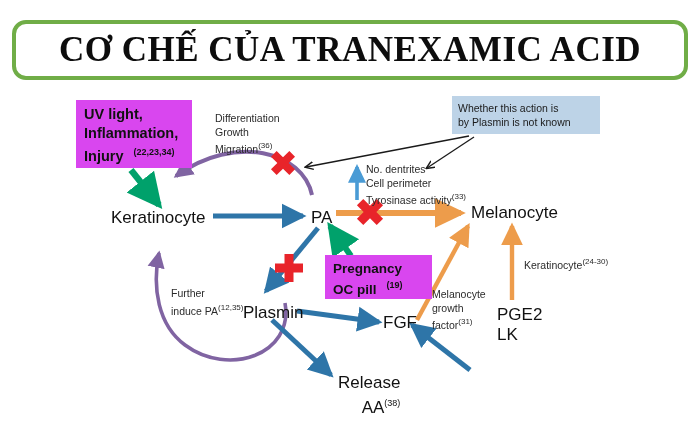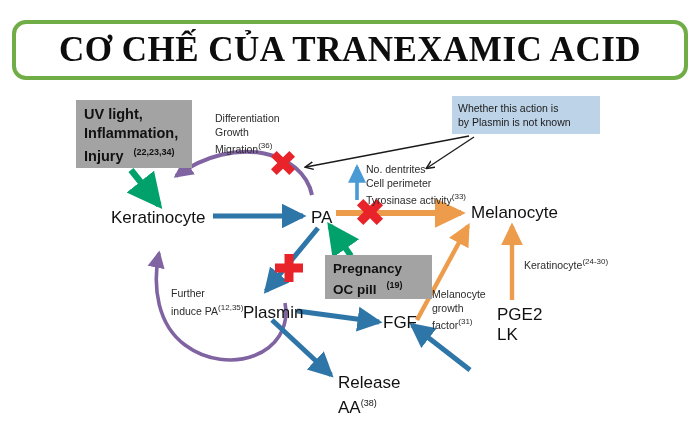--- a/index.html
+++ b/index.html
@@ -12,21 +12,21 @@
     border:4px solid #70AD47;border-radius:14px;background:#fff;
     display:flex;align-items:center;justify-content:center;box-sizing:border-box;
   }
   .title-text{
     font-family:"Liberation Serif",serif;font-weight:bold;font-size:35px;
     letter-spacing:.5px;color:#0d0d0d;white-space:nowrap;
   }
 
   
   .ybox{
-    position:absolute;background:#a3a3a3;color:#111;
+    position:absolute;background:#d946ef;color:#111;
     font-weight:bold;font-size:14.5px;line-height:19px;
     padding:5px 7px 6px 8px;box-sizing:border-box;
   }
   .ybox .ref{font-size:9px;font-weight:bold;vertical-align:super;margin-left:10px;}
   #box-uv{left:76px;top:100px;width:116px;height:68px;}
   #box-preg{left:325px;top:255px;width:107px;height:44px;font-size:13.5px;line-height:17px;}
 
   .bluebox{
     position:absolute;left:452px;top:96px;width:148px;height:38px;
     background:#BDD3E7;color:#1a1a1a;font-size:10.5px;line-height:14px;
@@ -34,21 +34,21 @@
   }
 
   
   .node{position:absolute;font-size:17px;color:#111;white-space:nowrap;line-height:20px;}
   #n-keratinocyte{left:111px;top:208px;}
   #n-pa{left:311px;top:208px;}
   #n-melanocyte{left:471px;top:203px;}
   #n-plasmin{left:243px;top:303px;}
   #n-fgf{left:383px;top:313px;}
   #n-pge2{left:497px;top:305px;}
-  #n-release{left:338px;top:373px;}
+  #n-release{left:338px;top:373px;text-align:right;}
   .node .sup{font-size:9px;vertical-align:super;}
 
   
   .ann{position:absolute;font-size:10.5px;line-height:13.5px;color:#2b2b2b;white-space:nowrap;}
   .ann .sup{font-size:8px;vertical-align:super;}
   #a-dgm{left:215px;top:112px;}
   #a-dentrites{left:366px;top:163px;}
   #a-further{left:171px;top:287px;}
   #a-mgf{left:432px;top:288px;}
   #a-melanogenesis{left:524px;top:255px;}

